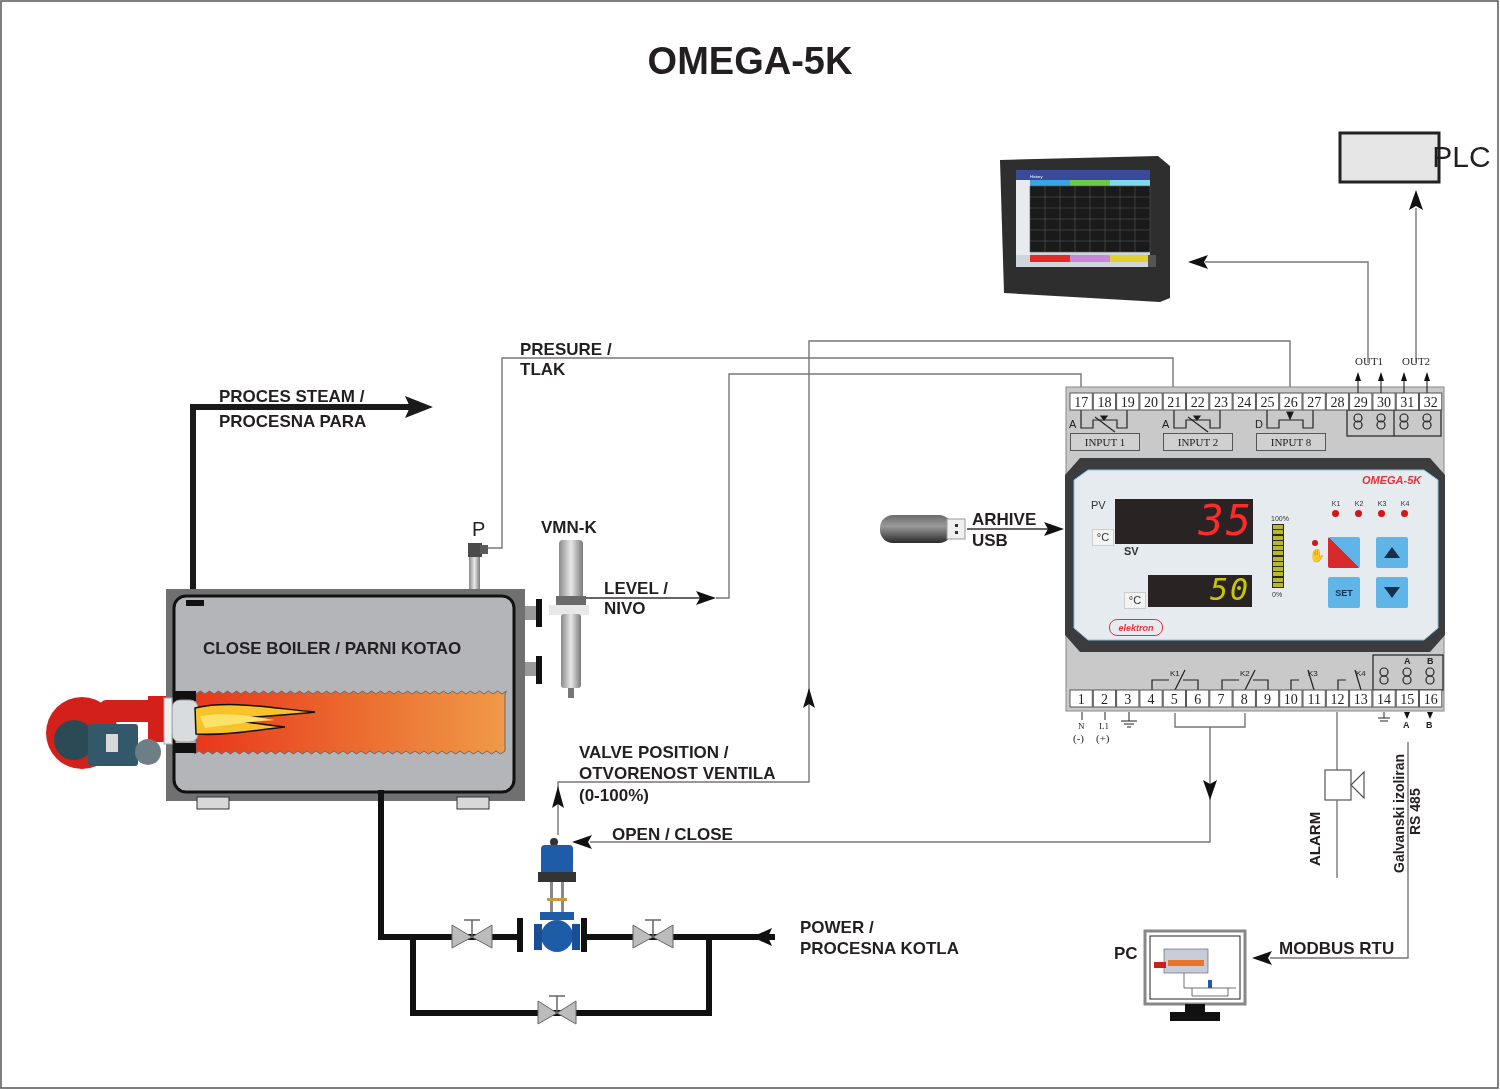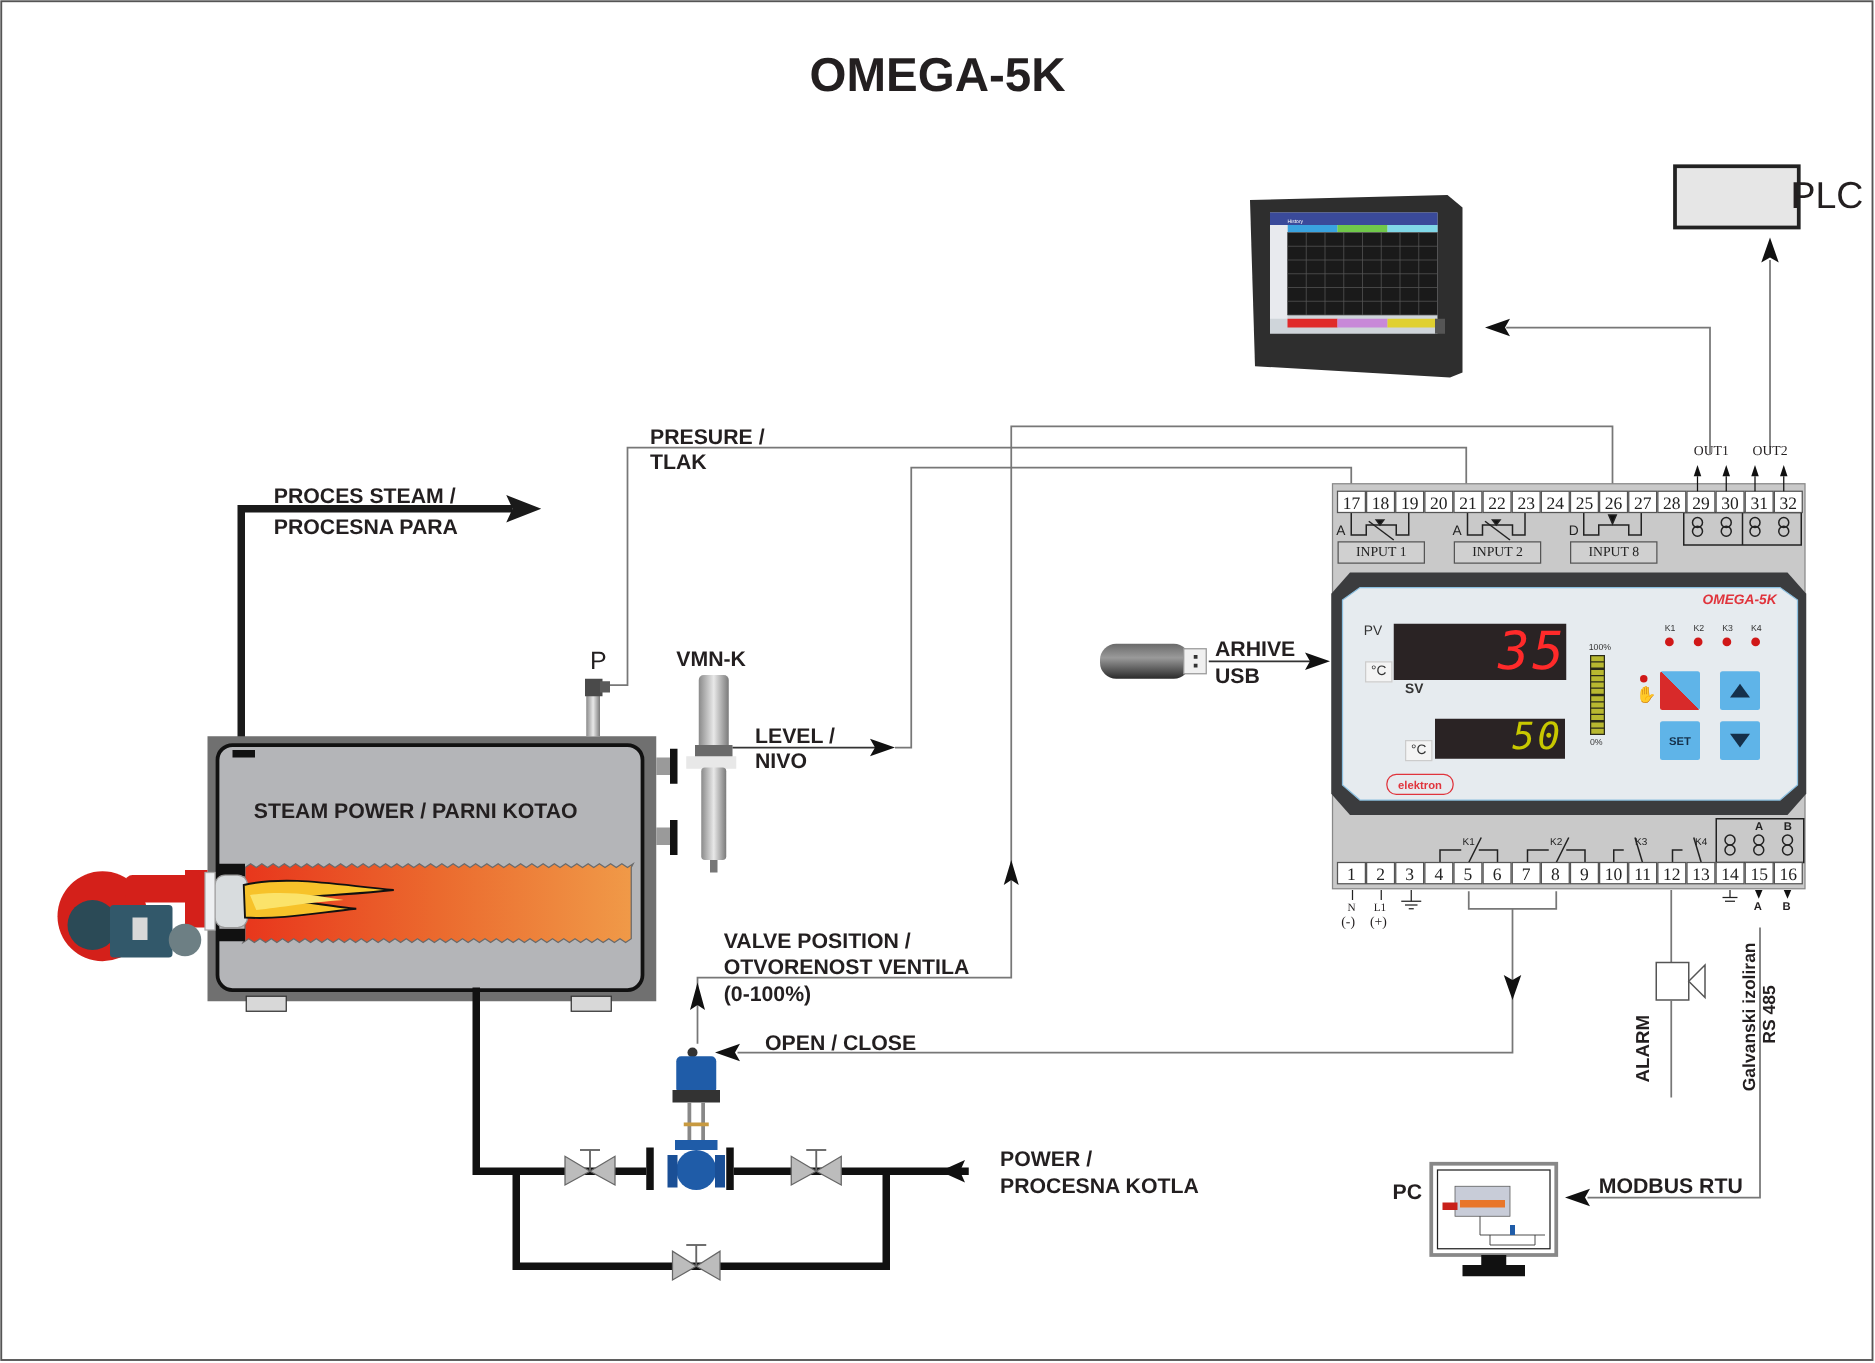--- a/index.html
+++ b/index.html
@@ -382,21 +382,21 @@
 
   <div class="lbl" style="left:520px;top:339px">PRESURE /</div>
   <div class="lbl" style="left:520px;top:359px">TLAK</div>
 
   <div class="lbl" style="left:472px;top:519px;font-weight:normal;font-size:20px">P</div>
   <div class="lbl" style="left:541px;top:517px">VMN-K</div>
 
   <div class="lbl" style="left:604px;top:578px">LEVEL /</div>
   <div class="lbl" style="left:604px;top:598px">NIVO</div>
 
-  <div class="lbl" style="left:203px;top:638px">STEAM POWER / PARNI KOTAO</div>
+  <div class="lbl" style="left:203px;top:638px">CLOSE BOILER / PARNI KOTAO</div>
 
   <div class="lbl" style="left:579px;top:742px">VALVE POSITION /</div>
   <div class="lbl" style="left:579px;top:763px">OTVORENOST VENTILA</div>
   <div class="lbl" style="left:579px;top:785px">(0-100%)</div>
 
   <div class="lbl" style="left:612px;top:824px">OPEN / CLOSE</div>
 
   <div class="lbl" style="left:800px;top:917px">POWER /</div>
   <div class="lbl" style="left:800px;top:938px">PROCESNA KOTLA</div>
 
@@ -463,21 +463,21 @@
     <span style="width:0;height:0;border-left:8px solid transparent;border-right:8px solid transparent;border-bottom:11px solid #15304a"></span>
   </div>
   <div style="position:absolute;left:1328px;top:577px;width:32px;height:31px;background:#5fb4e8;border-radius:2px;display:flex;align-items:center;justify-content:center">
     <span style="font-family:'Liberation Sans',sans-serif;font-weight:bold;font-size:9px;color:#15304a">SET</span>
   </div>
   <div style="position:absolute;left:1376px;top:577px;width:32px;height:31px;background:#5fb4e8;border-radius:2px;display:flex;align-items:center;justify-content:center">
     <span style="width:0;height:0;border-left:8px solid transparent;border-right:8px solid transparent;border-top:11px solid #15304a"></span>
   </div>
 
   <div style="position:absolute;left:1109px;top:619px;width:52px;height:15px;border:1.5px solid #e0343c;border-radius:8px;display:flex;align-items:center;justify-content:center">
-    <span style="font-family:'Liberation Sans',sans-serif;font-weight:bold;font-size:9px;color:#e0343c">elektron</span>
+    <span style="font-family:'Liberation Sans',sans-serif;font-style:italic;font-weight:bold;font-size:9px;color:#e0343c">elektron</span>
   </div>
 
   <div id="inputBoxes">
       <div style="position: absolute; left: 1070px; top: 433px; width: 68px; height: 16px; border: 1px solid rgb(85, 85, 85); background: rgb(208, 208, 208); font-family: &quot;Liberation Serif&quot;, serif; font-size: 11px; text-align: center; line-height: 16px; color: rgb(34, 34, 34);">INPUT 1</div>
       <div style="position: absolute; left: 1163px; top: 433px; width: 68px; height: 16px; border: 1px solid rgb(85, 85, 85); background: rgb(208, 208, 208); font-family: &quot;Liberation Serif&quot;, serif; font-size: 11px; text-align: center; line-height: 16px; color: rgb(34, 34, 34);">INPUT 2</div>
       <div style="position: absolute; left: 1256px; top: 433px; width: 68px; height: 16px; border: 1px solid rgb(85, 85, 85); background: rgb(208, 208, 208); font-family: &quot;Liberation Serif&quot;, serif; font-size: 11px; text-align: center; line-height: 16px; color: rgb(34, 34, 34);">INPUT 8</div>
     </div>
 
   <div class="lbl serif" style="left:1078px;top:721px;font-size:9px;font-weight:normal;line-height:10px">N</div>
   <div class="lbl serif" style="left:1073px;top:732px;font-size:11px;font-weight:normal;line-height:12px">(-)</div>

